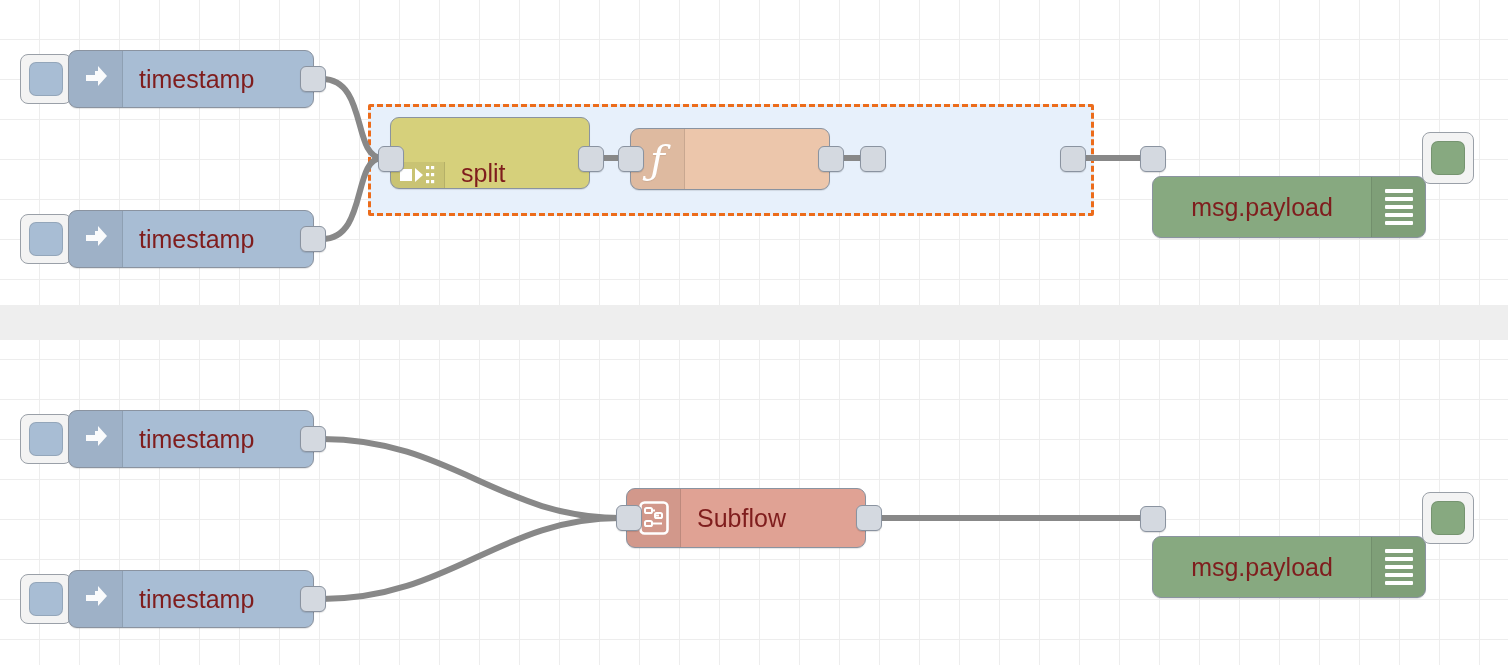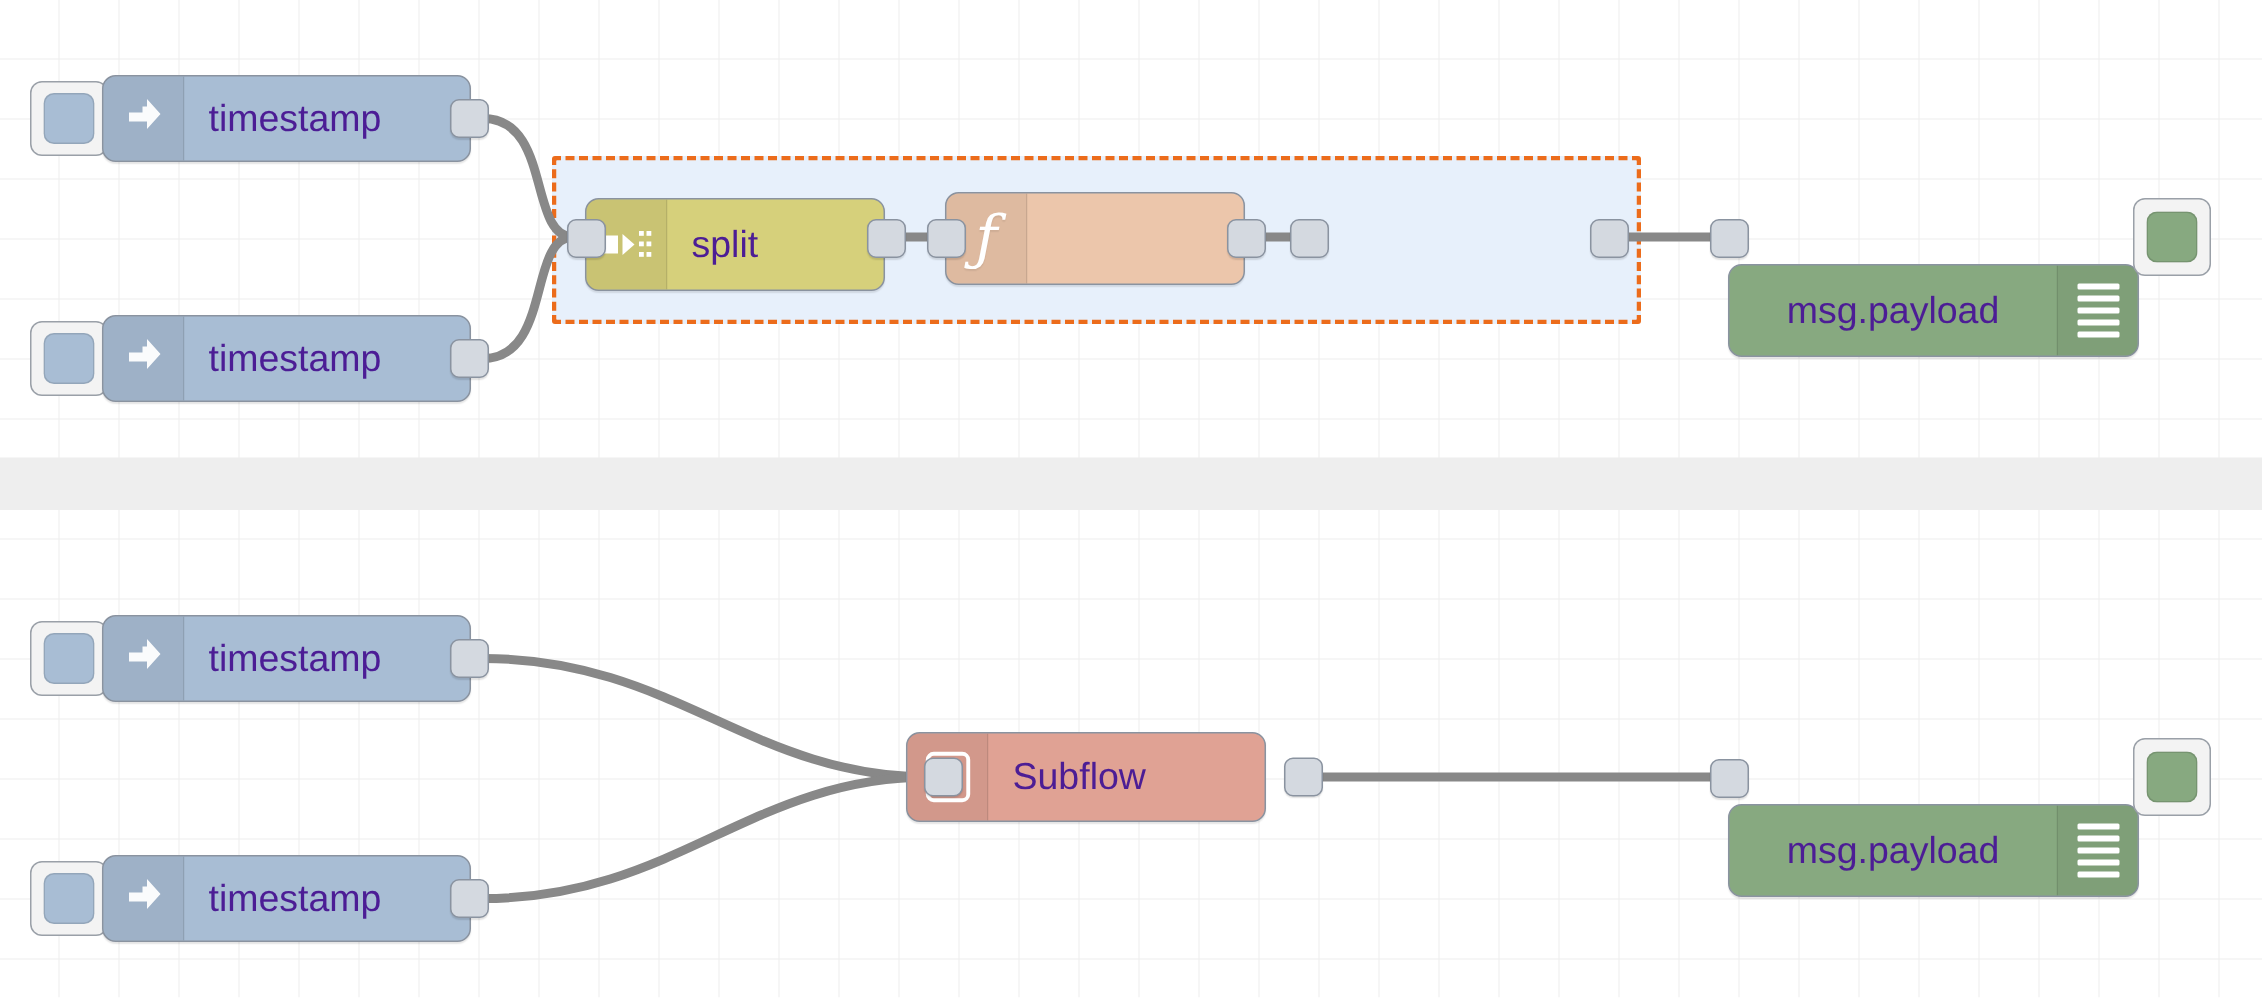--- a/index.html
+++ b/index.html
@@ -81,21 +81,21 @@
     border-bottom-left-radius: 0;
     border-top-right-radius: 7px;
     border-bottom-right-radius: 7px;
   }
   .node-label {
     flex: 1 1 auto;
     display: flex;
     align-items: center;
     padding: 0 16px;
     font-size: 25px;
-    color: #4c1d95;
+    color: #7f1d1d;
     white-space: nowrap;
   }
   .node-label.center { justify-content: center; }
 
   
   .n-inject  { background: #a8bdd4; }
   .n-split   { background: #d6d07b; }
   .n-join    { background: #d6d07b; }
   .n-func    { background: #ecc6ab; }
   .n-debug   { background: #87a980; margin-top: 48px; }
@@ -193,21 +193,21 @@
   <div class="node n-inject" style="left:68px; top:210px; width:246px; height:58px;">
     <div class="node-icon-box">
       <svg class="glyph" width="32" height="32" viewBox="0 0 32 32">
         <path d="M6 8 h12 v-5 l9 10 -9 10 v-5 h-12 v-6 h9 v-4 h-9 z" fill="#ffffff" opacity="0.95"></path>
       </svg>
     </div>
     <div class="node-label">timestamp</div>
   </div>
   <div class="port" style="left:300px; top:226px;"></div>
 
-  <div class="node n-split" style="left:390px; top:132px; width:200px; height:62px;">
+  <div class="node n-split" style="left:390px; top:117px; width:200px; height:72px;align-items:flex-end;">
     <div class="node-icon-box">
       <svg class="glyph" width="38" height="26" viewBox="0 0 38 26">
         <rect x="1" y="7" width="12" height="12" fill="#ffffff"></rect>
         <path d="M16 6 L24 13 L16 20 Z" fill="#ffffff"></path>
         <g fill="#ffffff">
           <rect x="27" y="4" width="3.2" height="3.2"></rect>
           <rect x="32" y="4" width="3.2" height="3.2"></rect>
           <rect x="27" y="11" width="3.2" height="3.2"></rect>
           <rect x="32" y="11" width="3.2" height="3.2"></rect>
           <rect x="27" y="18" width="3.2" height="3.2"></rect>
@@ -268,21 +268,21 @@
   <div class="node n-inject" style="left:68px; top:570px; width:246px; height:58px;">
     <div class="node-icon-box">
       <svg class="glyph" width="32" height="32" viewBox="0 0 32 32">
         <path d="M6 8 h12 v-5 l9 10 -9 10 v-5 h-12 v-6 h9 v-4 h-9 z" fill="#ffffff" opacity="0.95"></path>
       </svg>
     </div>
     <div class="node-label">timestamp</div>
   </div>
   <div class="port" style="left:300px; top:586px;"></div>
 
-  <div class="node n-subflow" style="left:604px; top:488px; width:240px; height:60px;">
+  <div class="node n-subflow" style="left:626px; top:488px; width:240px; height:60px;">
     <div class="node-icon-box">
       <svg class="glyph" width="32" height="36" viewBox="0 0 32 36">
         <rect x="2.5" y="2.5" width="27" height="31" rx="4" ry="4" fill="none" stroke="#ffffff" stroke-width="2.6"></rect>
         <rect x="7" y="8" width="7" height="5" rx="1.6" fill="none" stroke="#ffffff" stroke-width="2"></rect>
         <rect x="17" y="13" width="7" height="5" rx="1.6" fill="none" stroke="#ffffff" stroke-width="2"></rect>
         <rect x="7" y="21" width="7" height="5" rx="1.6" fill="none" stroke="#ffffff" stroke-width="2"></rect>
         <path d="M14 10.5 H17 M17 15.5 H21 M14 23.5 H24" stroke="#ffffff" stroke-width="2" fill="none"></path>
       </svg>
     </div>
     <div class="node-label">Subflow</div>

